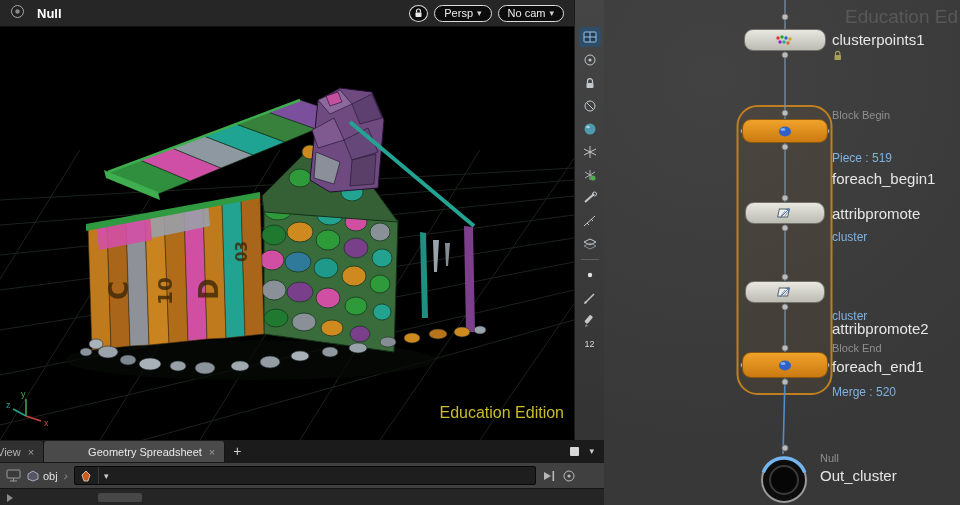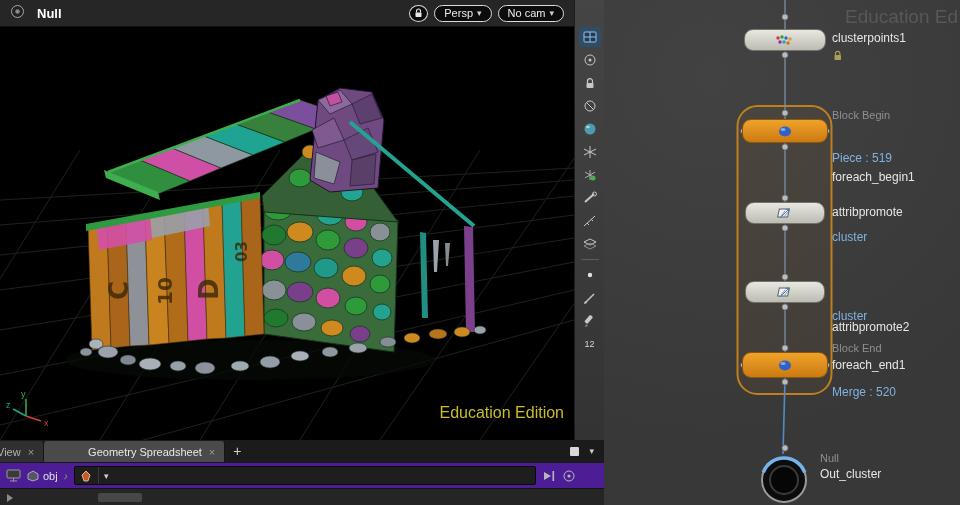--- a/index.html
+++ b/index.html
@@ -37,21 +37,21 @@
        border-right:1px solid #151515;margin-top:1px;border-radius:3px 3px 0 0;}
   .tab.first{margin-left:-12px;}
   .tab.active{background:#4a4a4a;color:#e8e8e8;padding-left:44px;}
   .tclose{color:#9a9a9a;font-size:11px;}
   .tab-add{display:flex;align-items:center;padding:0 8px;color:#cfcfcf;font-size:14px;}
   .tab-spacer{flex:1;}
   .tab-sq{align-self:center;width:9px;height:9px;background:#d8d8d8;border-radius:1px;margin-right:10px;}
   .tab-arr{align-self:center;color:#cfcfcf;font-size:9px;margin-right:10px;}
 
   
-  .pathbar{position:absolute;left:0;top:462px;width:604px;height:26px;background:#4c1d95;
+  .pathbar{position:absolute;left:0;top:462px;width:604px;height:26px;background:#404040;
            border-top:1px solid #191919;display:flex;align-items:center;padding:0 6px;gap:6px;font-size:11px;}
   .pb-crumb{display:flex;align-items:center;gap:4px;color:#e0e0e0;}
   .pb-sep{color:#8a8a8a;transform:skewX(-15deg);font-size:12px;}
   .pb-field{display:flex;align-items:center;gap:6px;width:462px;height:19px;background:#1e1e1e;
             border:1px solid #0a0a0a;border-radius:2px;padding:0 0 0 5px;color:#dcdcdc;}
   .pb-text{flex:1;}
   .pb-dd{width:16px;height:100%;display:flex;align-items:center;justify-content:center;
          border-left:1px solid #3a3a3a;color:#cfcfcf;font-size:9px;}
   .pb-ic{display:flex;align-items:center;}
 
@@ -65,21 +65,21 @@
   
   .netpane{position:absolute;left:604px;top:0;width:356px;height:505px;overflow:hidden;
            background:radial-gradient(circle at 30% 15%,#424242,#383838 75%);}
   .net-watermark{position:absolute;left:241px;top:6px;font-size:19px;color:#585858;white-space:nowrap;}
   .wires{position:absolute;left:0;top:0;}
   .nnode{position:absolute;height:22px;border-radius:9px;display:flex;align-items:center;justify-content:center;}
   .nlight{background:linear-gradient(#e8e8e1,#bcbcb3);border:1px solid #73736b;}
   .norange{background:linear-gradient(#f0a32a,#cb7a11);border:1px solid #8a570d;}
   .nl{position:absolute;left:228px;white-space:nowrap;}
   .nl-h{font-size:11px;color:#8f8f8f;}
-  .nl-n{font-size:12px;color:#e6e6e6;}
+  .nl-n{font-size:15px;color:#e6e6e6;}
   .nl-i{font-size:12px;color:#7fb2e0;}
   .outnode{position:absolute;}
 </style>
 </head>
 <body>
 
 <div class="app">
 
   <div class="left-pane">
 

